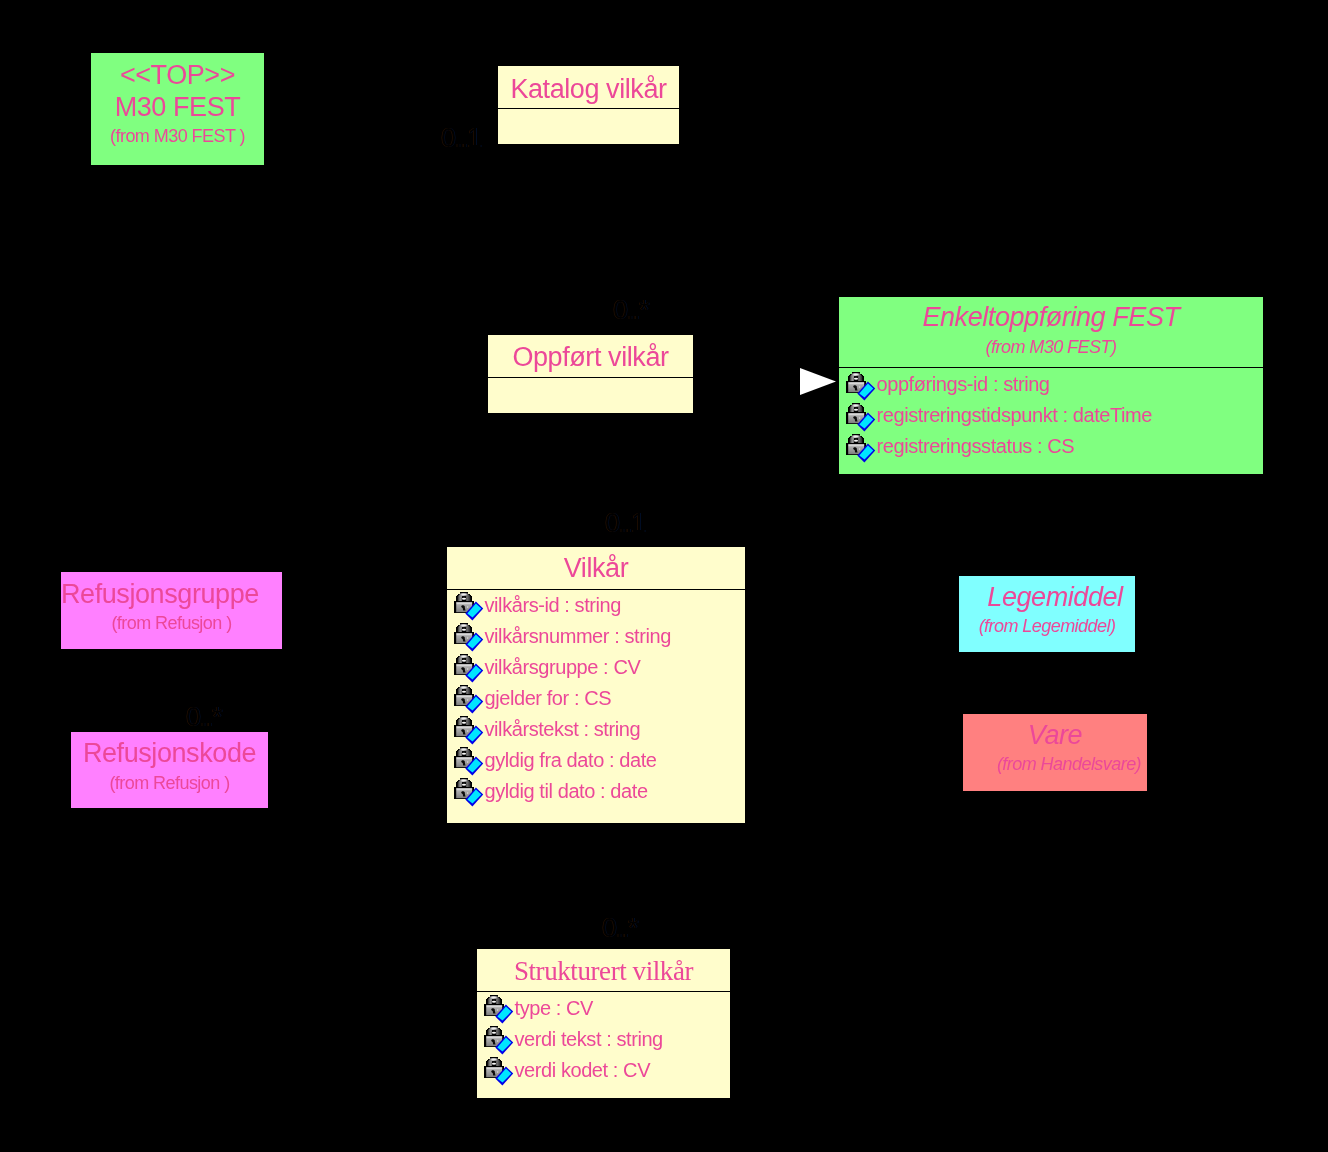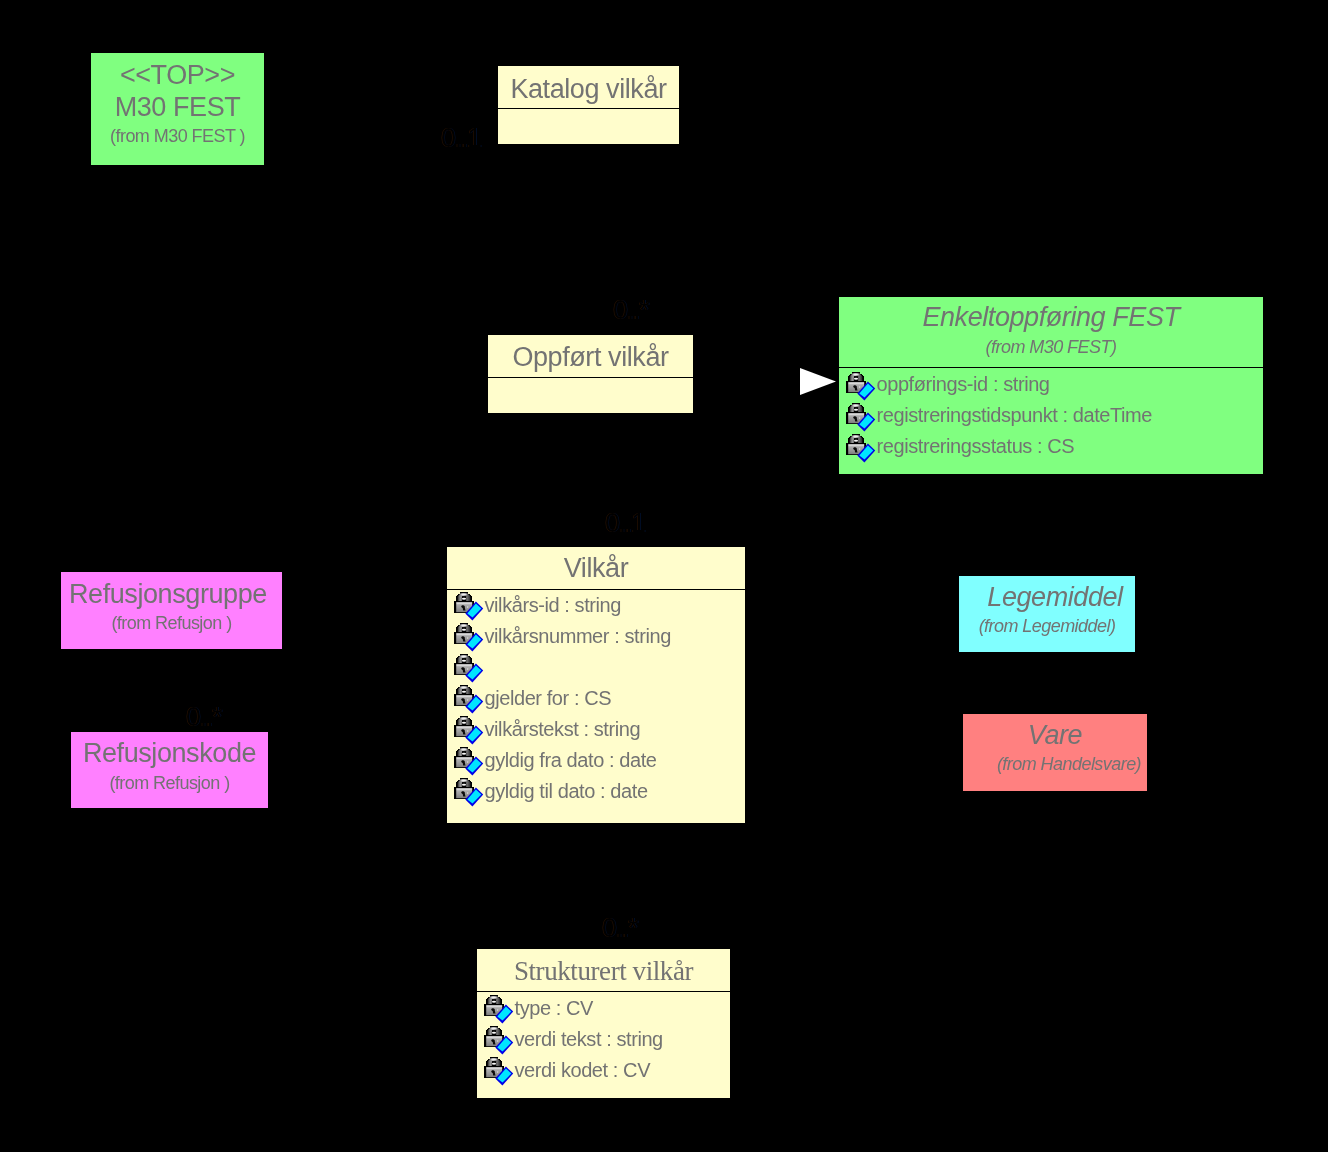--- a/index.html
+++ b/index.html
@@ -1,20 +1,20 @@
 <!DOCTYPE html>
 <html><head>
 <meta charset="utf-8">
 <title>UML Class Diagram</title>
 <style>
   html,body{margin:0;padding:0;background:#000;}
   #canvas{position:relative;width:1328px;height:1152px;background:#000;overflow:hidden;
           font-family:"Liberation Sans", sans-serif;}
   .cls{position:absolute;box-sizing:border-box;}
-  .txt{position:absolute;white-space:nowrap;color:#737373;line-height:normal;}
+  .txt{position:absolute;white-space:nowrap;color:#ec4899;line-height:normal;}
   .nameline{font-size:27px;letter-spacing:-0.42px;text-align:center;}
   .fromline{font-size:18px;letter-spacing:-0.55px;text-align:center;}
   .attrline{font-size:20px;letter-spacing:-0.42px;}
   .ital{font-style:italic;}
   .sep{position:absolute;height:1px;background:#000;}
   .link{position:absolute;background:#000;}
   .mult{position:absolute;color:#000;white-space:nowrap;font-size:27px;letter-spacing:-1.3px;line-height:normal;text-shadow:-0.55px 0 0 #301500, 0.55px 0 0 #001130;}
   .ico{position:absolute;}
   .tri{position:absolute;}
 </style>
@@ -121,21 +121,21 @@
         </g>
         <rect x="2.2" y="11.0" width="16.0" height="10.2" fill="url(#lg-body)"></rect>
         <path d="M8.3 14.8 l2.2 0.4 l1.0 4.2 l-2.3 0 z" fill="#0c0c0c"></path>
         <ellipse cx="8.9" cy="15.6" rx="1.6" ry="1.3" fill="#0c0c0c"></ellipse>
         <rect x="13.3" y="15.1" width="0.9" height="2.0" rx="0.4" fill="#dcdcdc"></rect>
         <polygon points="21.9,10.4 29.2,17.5 18.4,29.5 11.3,22.5" fill="#0000e8"></polygon>
         <polygon points="21.9,12.4 27.3,17.6 18.5,26.5 13.3,22.4" fill="#00e5ff"></polygon>
       </svg>
     </div>
     <div class="cls" style="left:61px;top:572px;width:221px;height:77px;background:#FF80FF;"></div>
-    <div class="txt nameline" style="left:61px;top:579px;width:189px;padding-left:8px;">Refusjonsgruppe</div>
+    <div class="txt nameline" style="left:61px;top:579px;width:189px;">Refusjonsgruppe</div>
     <div class="txt fromline" style="left:61px;top:612.5px;width:221px;">(from Refusjon )</div>
     <div class="cls" style="left:71px;top:732px;width:197px;height:76px;background:#FF80FF;"></div>
     <div class="txt nameline" style="left:71px;top:738.2px;width:197px;">Refusjonskode</div>
     <div class="txt fromline" style="left:71px;top:772.5px;width:197px;">(from Refusjon )</div>
     <div class="cls" style="left:447px;top:547px;width:298px;height:276px;background:#FFFDCC;"></div>
     <div class="txt nameline" style="left:447px;top:553.3px;width:298px;">Vilkår</div>
     <div class="sep" style="left:447px;top:589px;width:298px;"></div>
     <div class="txt attrline" style="left:484.5px;top:593.6px;">vilkårs-id : string</div>
     <div style="position:absolute;left:454.1px;top:591.4px;width:31px;height:32px;">
       <svg class="ico" width="31" height="32" viewBox="0 0 31 32">
@@ -177,20 +177,21 @@
           <rect x="0" y="10.3" width="19.7" height="12.0" fill="#000"></rect>
         </g>
         <rect x="2.2" y="11.0" width="16.0" height="10.2" fill="url(#lg-body)"></rect>
         <path d="M8.3 14.8 l2.2 0.4 l1.0 4.2 l-2.3 0 z" fill="#0c0c0c"></path>
         <ellipse cx="8.9" cy="15.6" rx="1.6" ry="1.3" fill="#0c0c0c"></ellipse>
         <rect x="13.3" y="15.1" width="0.9" height="2.0" rx="0.4" fill="#dcdcdc"></rect>
         <polygon points="21.9,10.4 29.2,17.5 18.4,29.5 11.3,22.5" fill="#0000e8"></polygon>
         <polygon points="21.9,12.4 27.3,17.6 18.5,26.5 13.3,22.4" fill="#00e5ff"></polygon>
       </svg>
     </div>
+    <div class="txt attrline" style="left:484.5px;top:655.6px;">vilkårsgruppe : CV</div>
     <div style="position:absolute;left:454.1px;top:653.4px;width:31px;height:32px;">
       <svg class="ico" width="31" height="32" viewBox="0 0 31 32">
         <g shape-rendering="crispEdges">
           <rect x="5.7" y="1.3" width="8.2" height="1.3" fill="#000"></rect>
           <rect x="4.1" y="2.6" width="11.4" height="1.2" fill="#000"></rect>
           <rect x="3.0" y="3.8" width="13.6" height="1.2" fill="#000"></rect>
           <rect x="2.1" y="5.0" width="15.8" height="5.6" fill="#000"></rect>
         </g>
         <path d="M3.6 10.2 V5.9 L4.5 4.6 L5.6 3.4 L6.5 2.3 H13.5 L14.4 3.4 L15.5 4.6 L16.4 5.9 V10.2 H12.3 V6.6 L11.6 5.6 L10.0 5.2 L8.4 5.6 L7.7 6.6 V10.2 Z" fill="url(#lg-arch)"></path>
         <ellipse cx="10.0" cy="3.3" rx="2.9" ry="0.8" fill="#f2f2f2"></ellipse>

